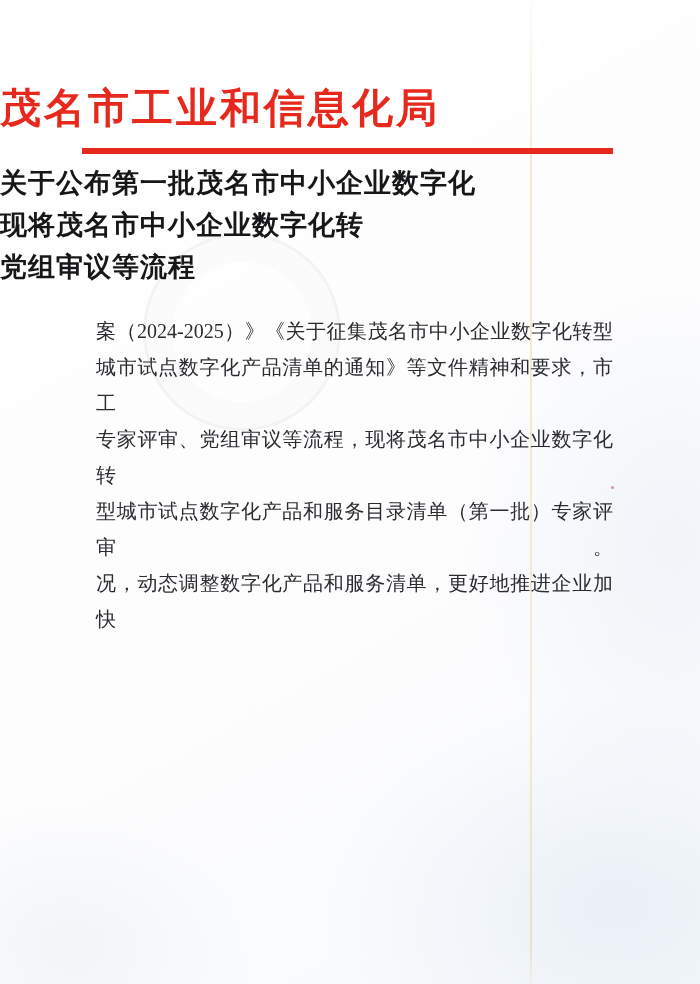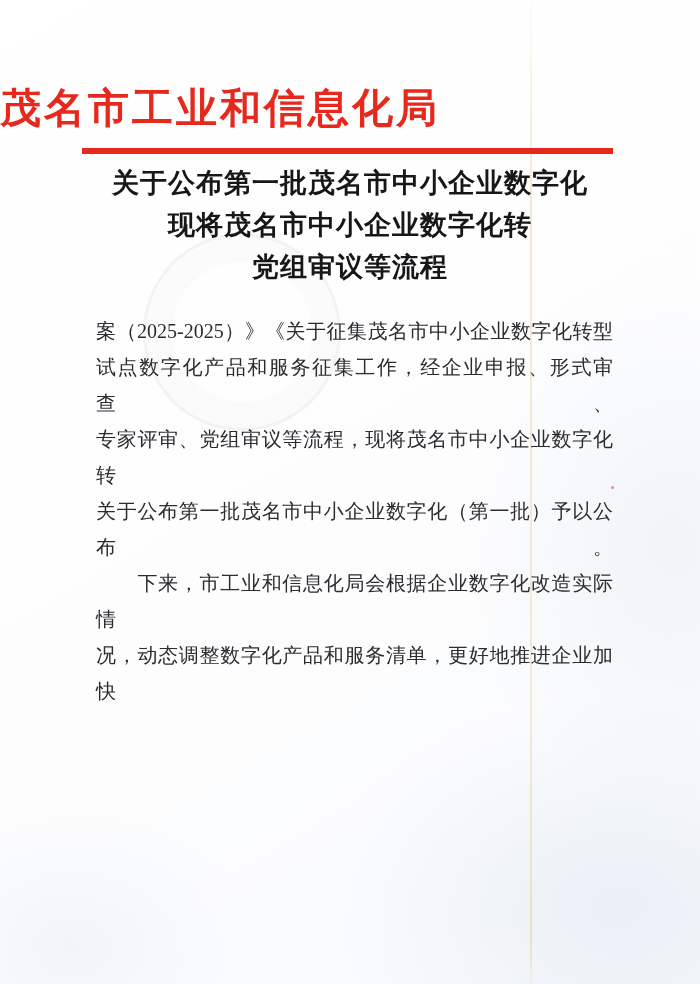--- a/index.html
+++ b/index.html
@@ -27,21 +27,20 @@
     white-space: nowrap;
   }
   .red-rule {
     position: absolute;
     top: 148px; left: 82px;
     width: 531px; height: 6px;
   }
   .doc-title {
     position: absolute;
     top: 162px; left: 0; width: 100%;
-    text-align: center;
     font-size: 27px;
     font-weight: bold;
     color: #17171a;
     line-height: 42px;
     letter-spacing: 1px;
   }
   .body-text {
     position: absolute;
     top: 313px; left: 96px;
     width: 517px;
@@ -93,22 +92,21 @@
 
   <div class="red-rule" style="background-color: rgb(230, 41, 28);"></div>
 
   <div class="doc-title">
     <div>关于公布第一批茂名市中小企业数字化</div>
     <div>现将茂名市中小企业数字化转</div>
     <div>党组审议等流程</div>
   </div>
 
   <div class="body-text">
-    <div class="body-line fill">案（2025-2025）》《关于征集茂名市中小企业数字化转型</div>
-    <div class="body-line fill">试点数字化产品和服务征集工作，经企业申报、形式审查、</div>
+    <div class="body-line fill">案（2024-2025）》《关于征集茂名市中小企业数字化转型</div>
+    <div class="body-line fill">城市试点数字化产品清单的通知》等文件精神和要求，市工</div>
     <div class="body-line fill">专家评审、党组审议等流程，现将茂名市中小企业数字化转</div>
-    <div class="body-line fill">关于公布第一批茂名市中小企业数字化（第一批）予以公布。</div>
-    <div class="body-line fill">　　下来，市工业和信息化局会根据企业数字化改造实际情</div>
+    <div class="body-line fill">型城市试点数字化产品和服务目录清单（第一批）专家评审。</div>
     <div class="body-line fill">况，动态调整数字化产品和服务清单，更好地推进企业加快</div>
 
   </div>
 
 </div>
 
 </body></html>

